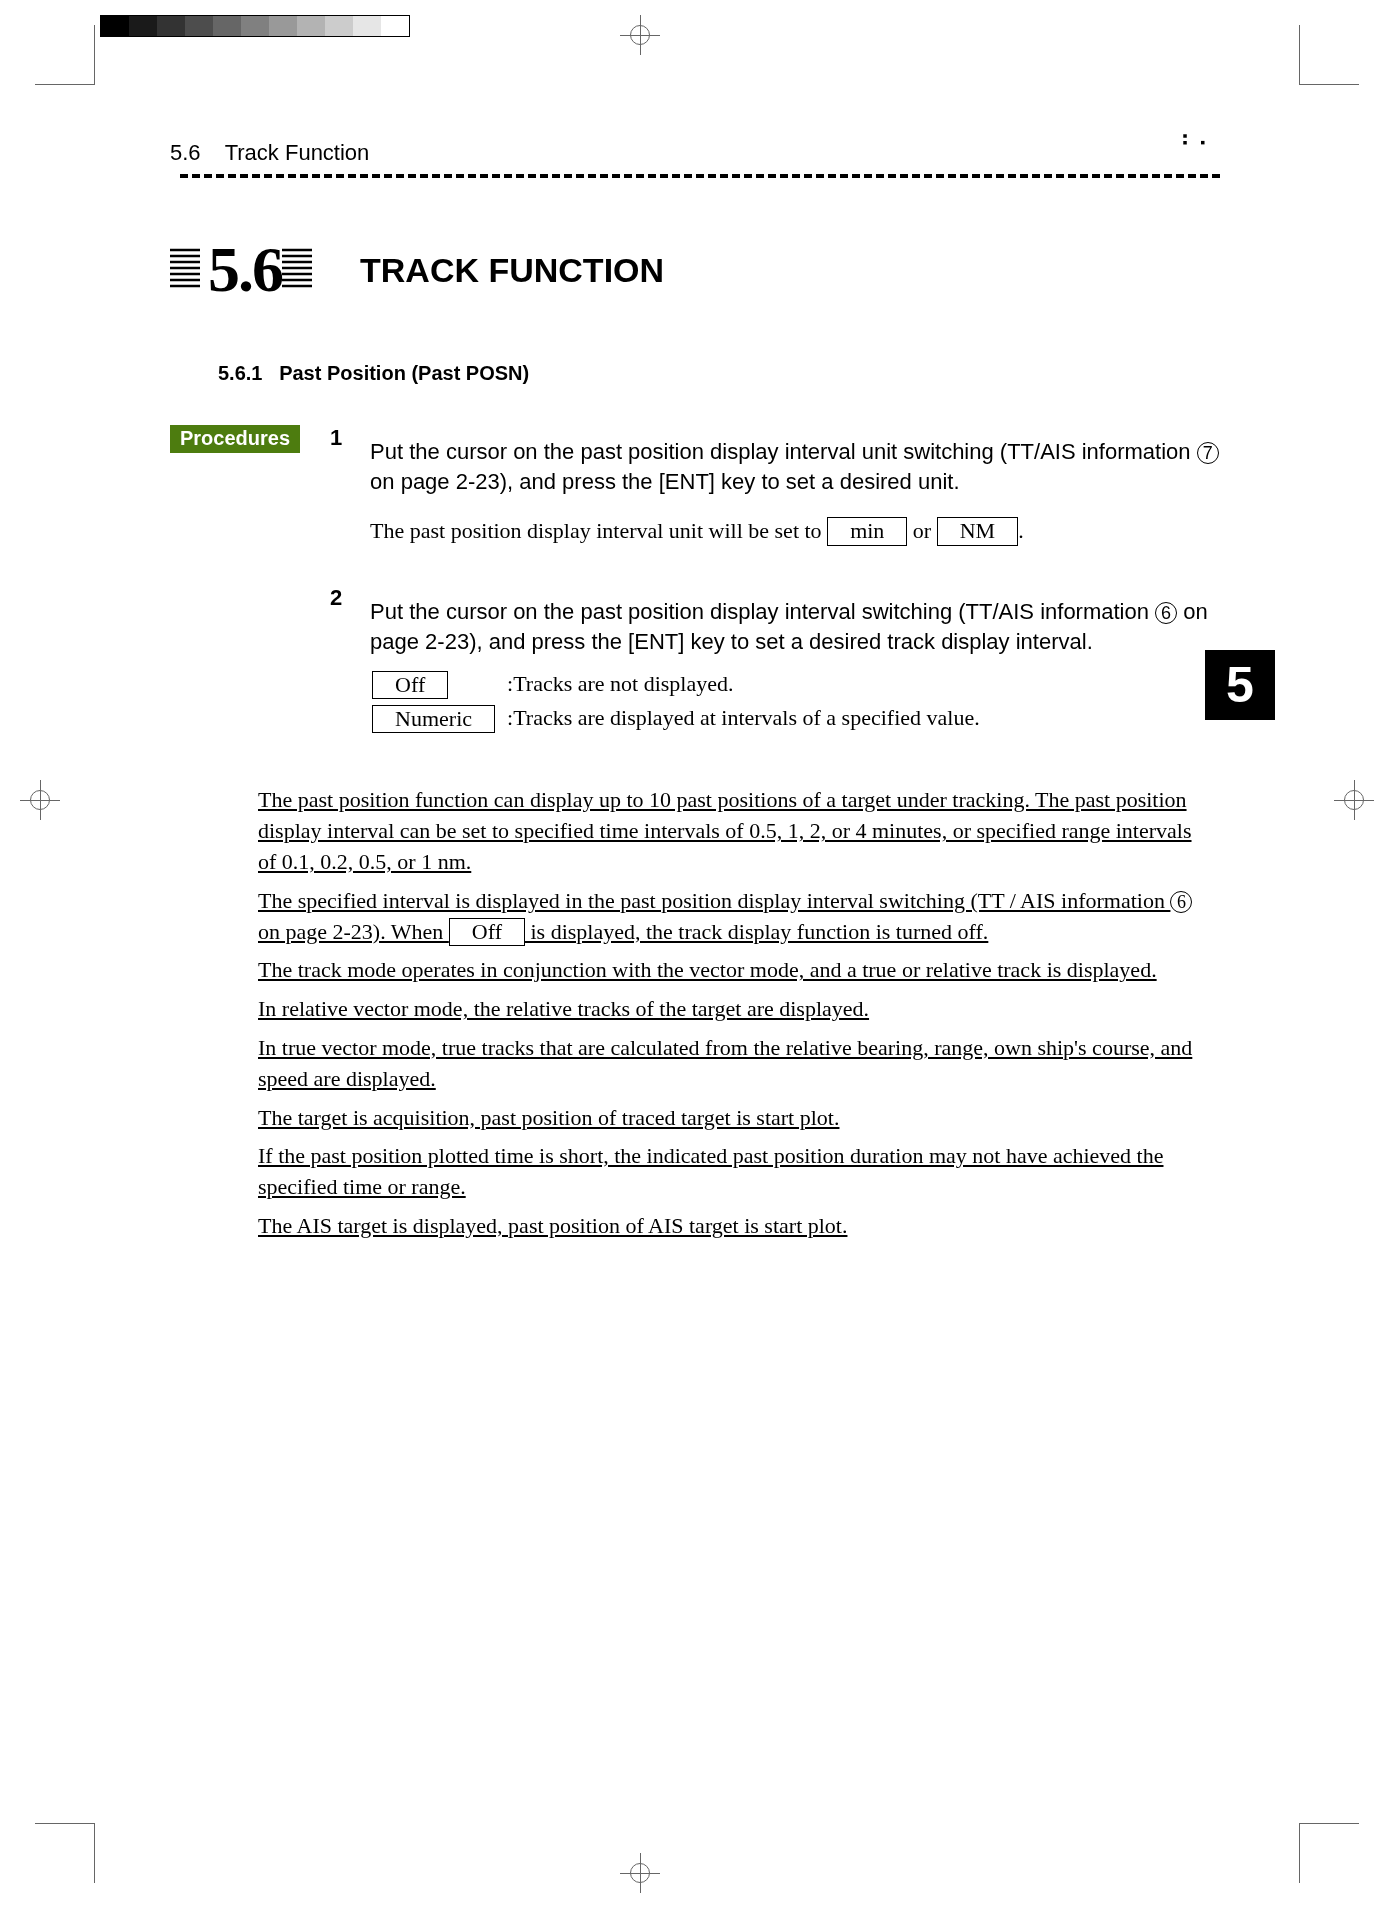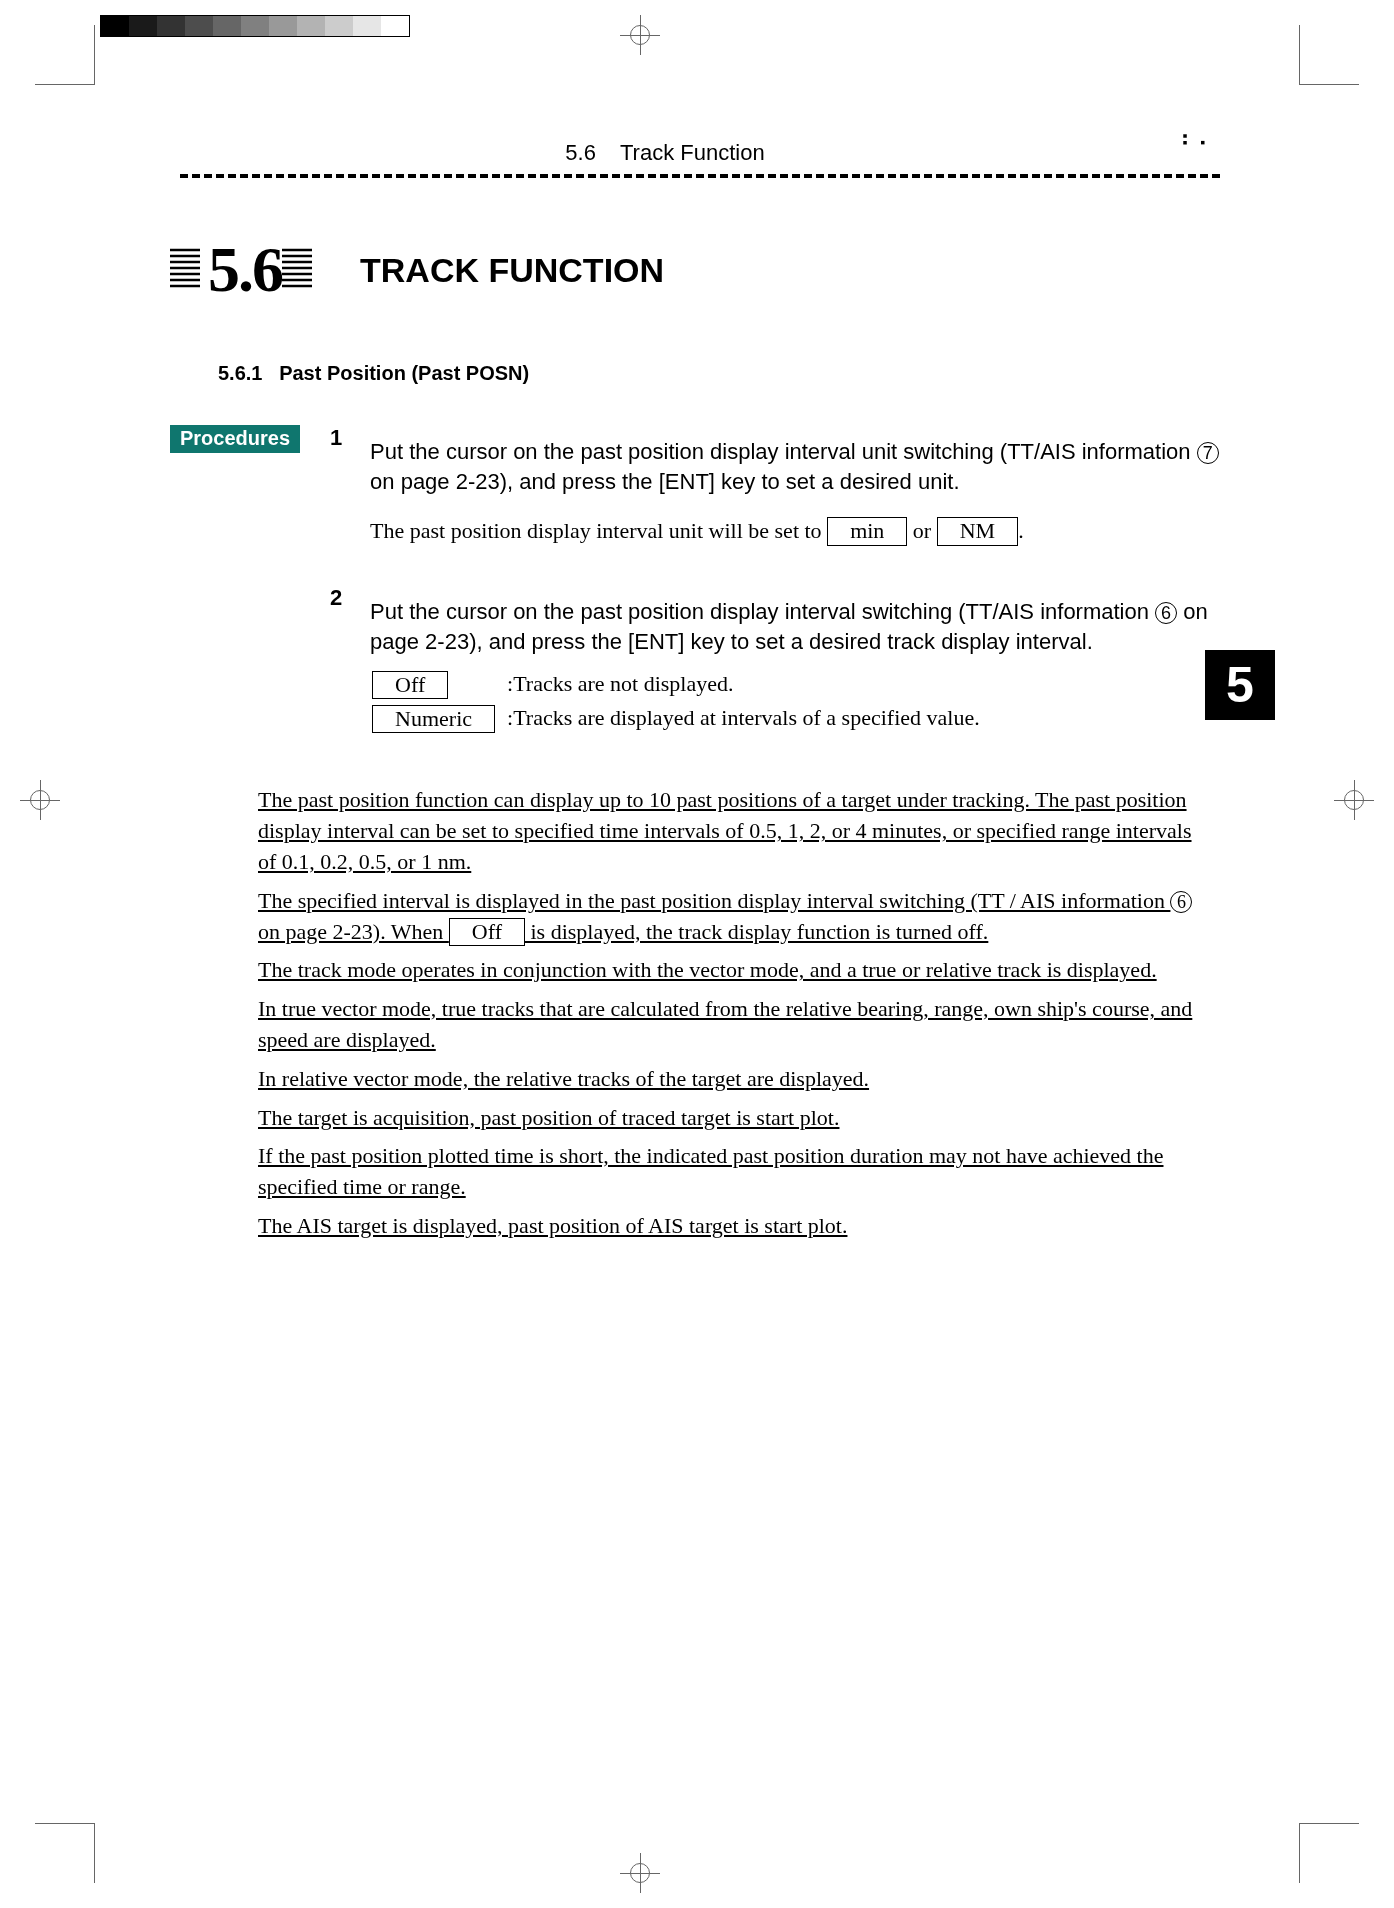--- a/index.html
+++ b/index.html
@@ -18,21 +18,21 @@
       position: absolute;
       left: 170px;
       top: 140px;
       width: 1050px;
     }
     .header-section {
       position: relative;
       margin-bottom: 10px;
     }
     .section-header-text {
-      text-align: center;
+      text-align: left;
       font-size: 22px;
       padding-right: 60px;
       color: #000;
       margin-bottom: 8px;
     }
     .dashed-line {
       border-top: 4px dashed #000;
       margin-left: 10px;
     }
     .dots-icon {
@@ -68,21 +68,21 @@
       font-size: 20px;
       font-weight: bold;
       margin-left: 48px;
       margin-bottom: 40px;
     }
     .procedures-row {
       display: flex;
       margin-bottom: 8px;
     }
     .procedures-label {
-      background: #0f766e;
+      background: #4d7c0f;
       color: #fff;
       font-weight: bold;
       font-size: 20px;
       padding: 2px 10px;
       height: 28px;
       margin-right: 30px;
     }
     .step-block {
       display: flex;
       margin-bottom: 18px;
@@ -333,22 +333,22 @@
       </div>
     </div>
   </div>
 
   <div class="body-paragraphs">
     <p>The past position function can display up to 10 past positions of a target under tracking.    The past position display interval can be set to specified time intervals of 0.5, 1, 2, or 4 minutes, or specified range intervals of 0.1, 0.2, 0.5, or 1 nm.</p>
     <p>
       <span>The specified interval is displayed in the past position display interval switching (TT / AIS information </span><span class="circled">6</span><span> on page 2-23).    When </span><span class="key-label">Off</span><span> is displayed, the track display function is turned off.</span>
     </p>
     <p>The track mode operates in conjunction with the vector mode, and a true or relative track is displayed.</p>
+    <p>In relative vector mode, the relative tracks of the target are displayed.</p>
     <p>In true vector mode, true tracks that are calculated from the relative bearing, range, own ship's course, and speed are displayed.</p>
-    <p>In relative vector mode, the relative tracks of the target are displayed.</p>
     <p>The target is acquisition, past position of traced target is start plot.</p>
     <p>If the past position plotted time is short, the indicated past position duration may not have achieved the specified time or range.</p>
     <p>The AIS target is displayed, past position of AIS target is start plot.</p>
   </div>
 
   <div class="side-tab">5</div>
 
 </div>
 
 </body></html>

